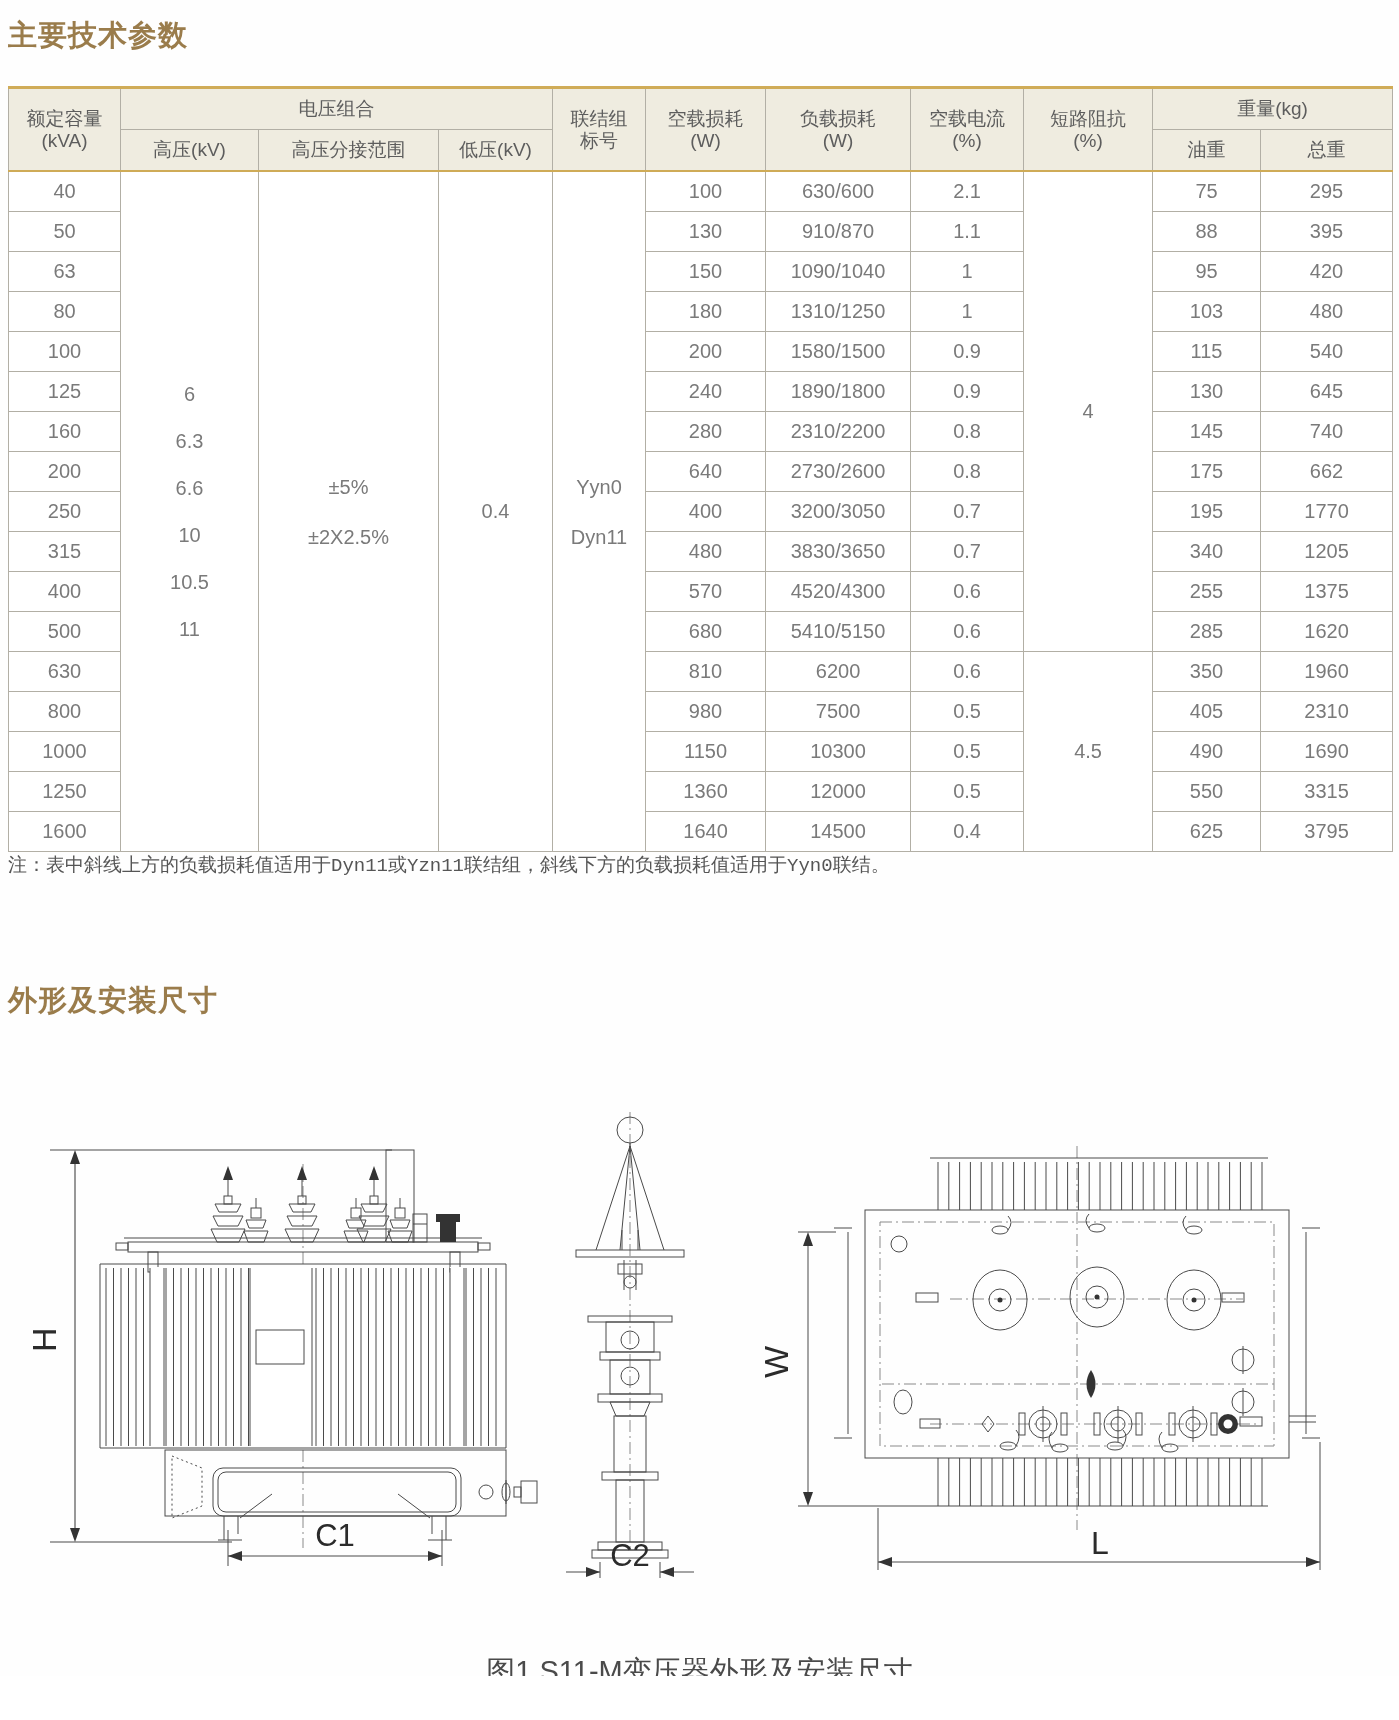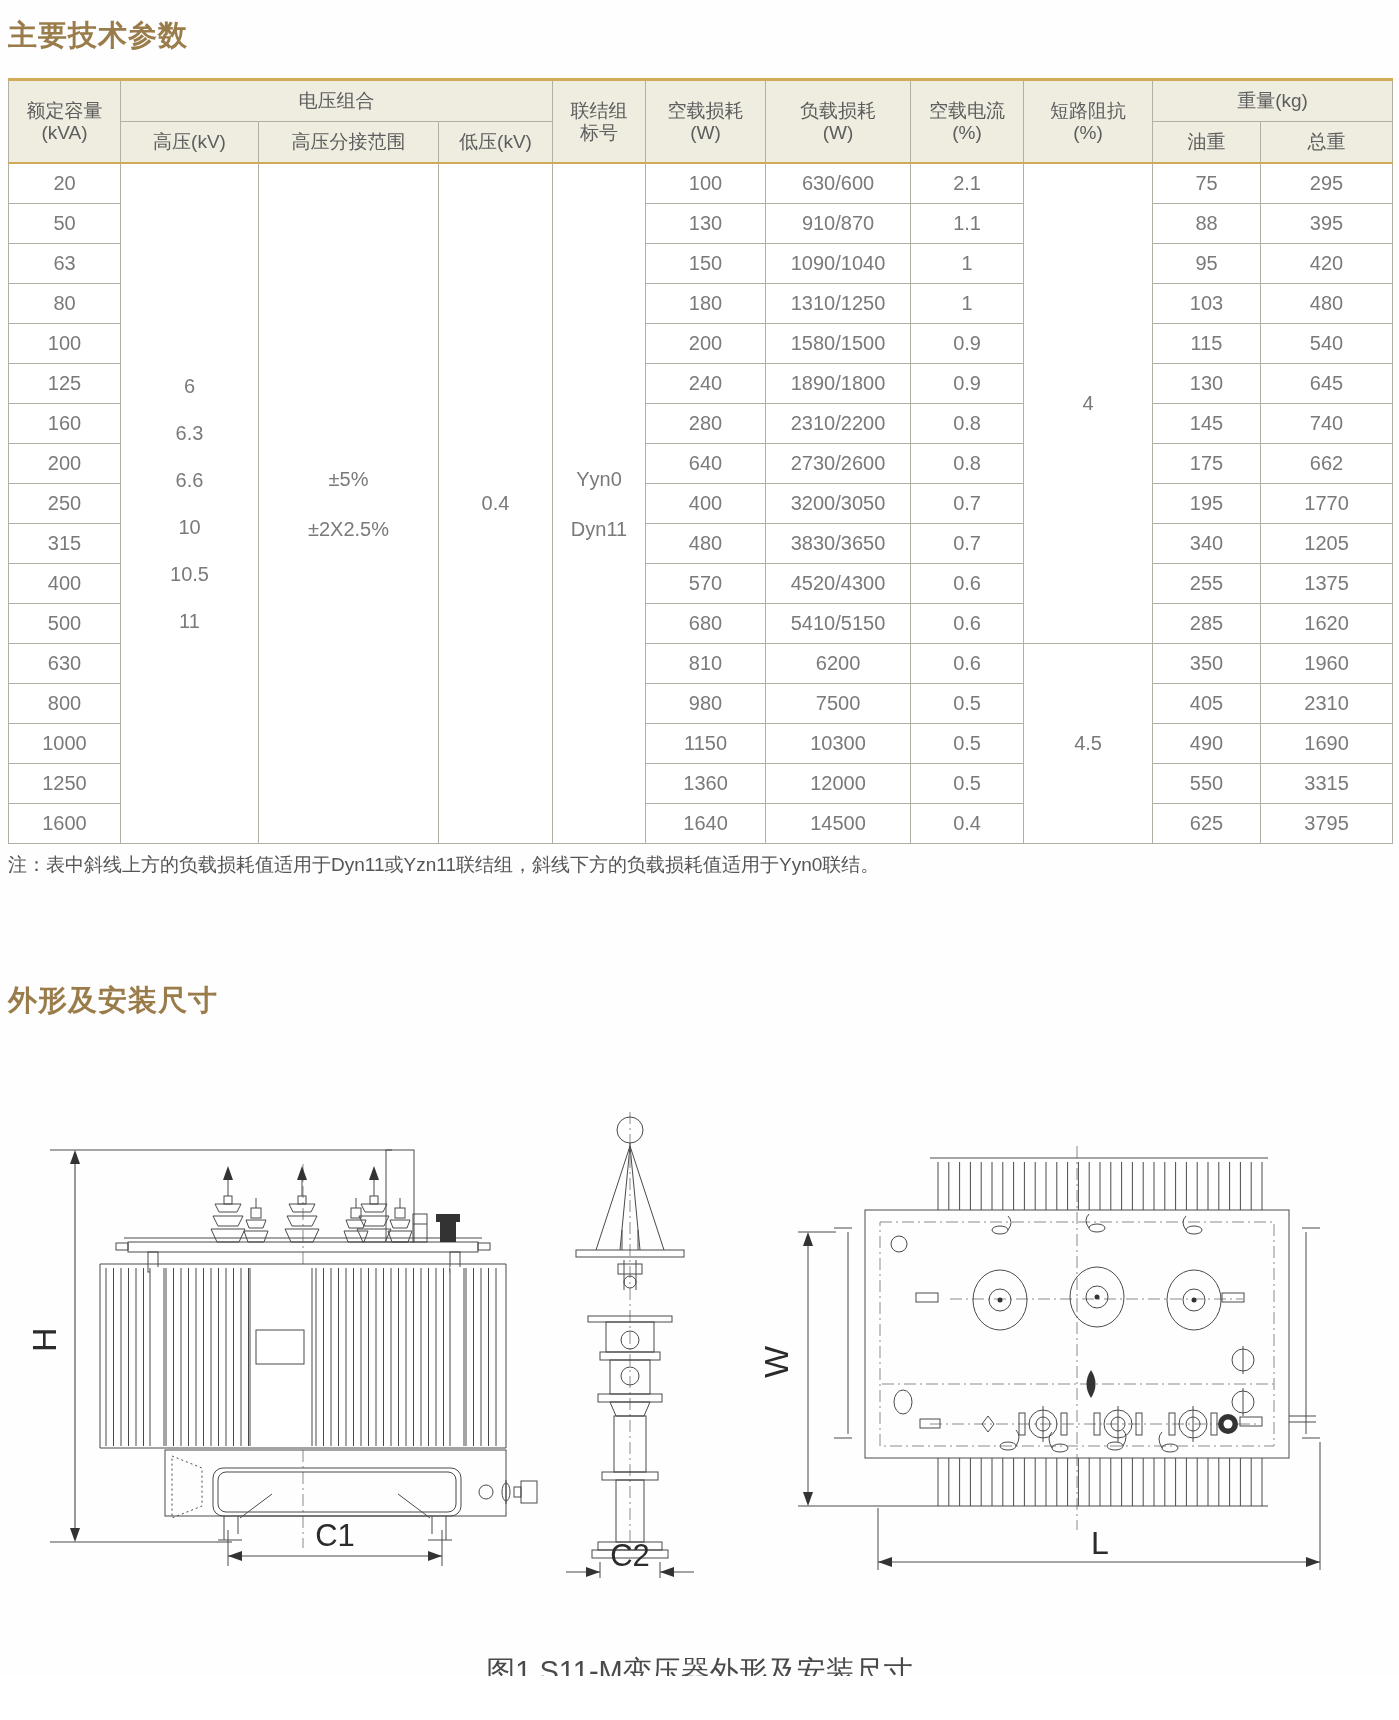--- a/index.html
+++ b/index.html
@@ -2,32 +2,32 @@
 <html><head>
 <meta charset="utf-8">
 <style>
   html,body{margin:0;padding:0;background:#fff;}
   .page{position:relative;width:1399px;height:1676px;background:#fefefe;overflow:hidden;
         font-family:"Liberation Sans",sans-serif;}
   .sec-title{position:absolute;left:8px;margin:0;font-size:29px;font-weight:700;color:#9a7c4b;letter-spacing:1px;}
   #title1{top:16px;}
   #title2{top:981px;}
   
-  table.spec{position:absolute;top:78px;left:8px;width:1384px;border-collapse:collapse;table-layout:fixed;
+  table.spec{position:absolute;top:86px;left:8px;width:1384px;border-collapse:collapse;table-layout:fixed;
              font-size:20px;color:#7a7a7a;}
   table.spec th,table.spec td{border:1px solid #b2afa5;text-align:center;vertical-align:middle;padding:0;}
   table.spec thead th{background:#efece0;font-weight:400;color:#5d5d5d;font-size:19px;height:40px;line-height:22px;}
   table.spec thead tr.hrow1 th{border-top:3px solid #d0ac58;}
   table.spec thead tr:last-child th,table.spec thead th[rowspan]{border-bottom:2px solid #cfab57;}
   table.spec tbody td{height:39px;background:#fff;}
   td.mergecell{vertical-align:middle;}
   .mlh{line-height:47px;}
   .mlt{line-height:50px;}
   
-  .note{position:absolute;top:852px;left:8px;margin:0;font-size:19px;color:#555;}
+  .note{position:absolute;top:852px;left:8px;margin:0;font-size:19px;color:#555;font-family:Liberation Mono, monospace;}
   .caption{position:absolute;top:1652px;left:0;width:100%;margin:0;text-align:center;font-size:29px;color:#4a4a4a;}
   
   svg.dwg{position:absolute;top:1078px;left:0;}
   svg.dwg line,svg.dwg path,svg.dwg rect,svg.dwg circle,svg.dwg ellipse,svg.dwg polygon{
       stroke:#4a4a4a;stroke-width:1;fill:none;}
   svg.dwg .fill-dark{fill:#333;stroke:none;}
   svg.dwg .white{fill:#fff;stroke:none;}
   svg.dwg .dim{stroke:#333;}
   svg.dwg .arrow{fill:#333;stroke:none;}
   svg.dwg .cl{stroke:#8a8a8a;stroke-dasharray:12 4 2 4;}
@@ -86,21 +86,21 @@
       <tr>
         <th>高压(kV)</th>
         <th>高压分接范围</th>
         <th>低压(kV)</th>
         <th>油重</th>
         <th>总重</th>
       </tr>
     </thead>
     <tbody>
         <tr>
-          <td>20</td>
+          <td>40</td>
           <td rowspan="17" class="mergecell">
             <div class="mlh">6</div>
             <div class="mlh">6.3</div>
             <div class="mlh">6.6</div>
             <div class="mlh">10</div>
             <div class="mlh">10.5</div>
             <div class="mlh">11</div>
           </td>
           <td rowspan="17" class="mergecell">
             <div class="mlt">±5%</div>

